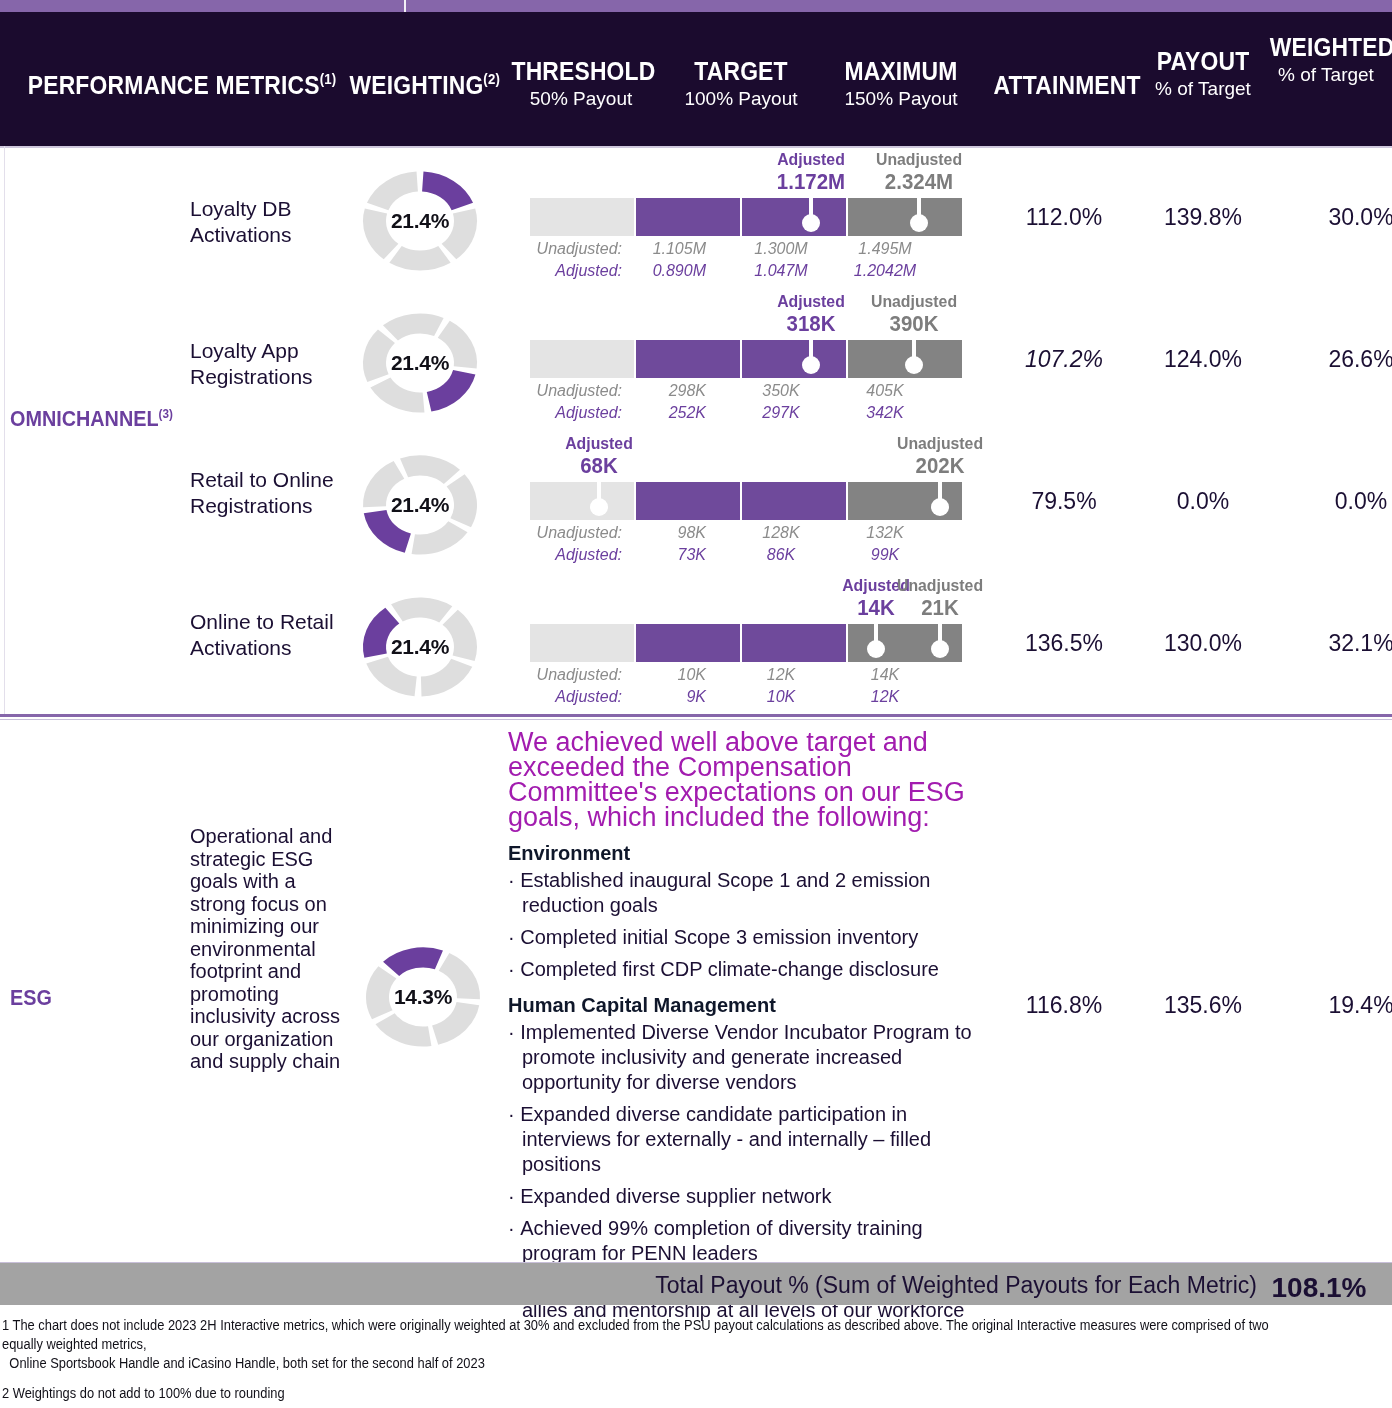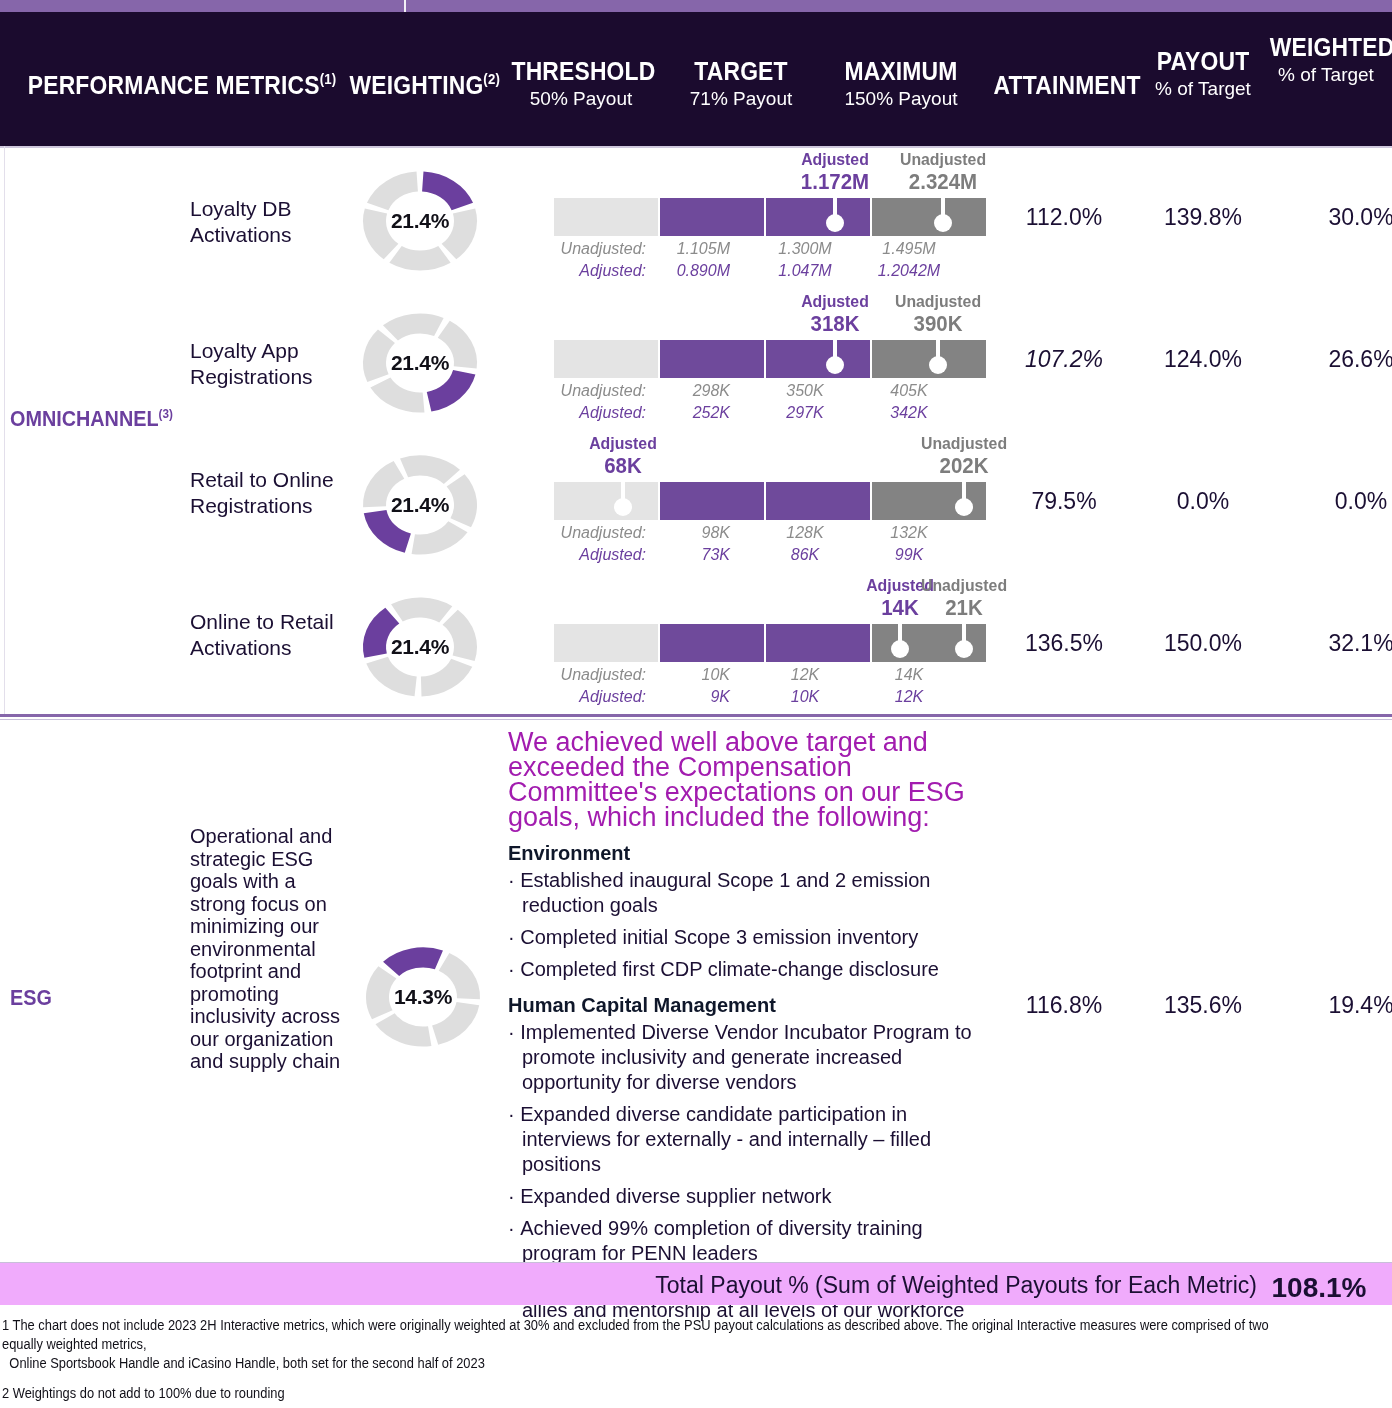--- a/index.html
+++ b/index.html
@@ -71,21 +71,21 @@
   
   .donut { position: absolute; left: 352px; top: 12px; width: 136px; height: 118px; }
   .donut svg { display: block; }
   .donut .pct {
     position: absolute; left: 0; top: 0; width: 136px; height: 118px;
     display: flex; align-items: center; justify-content: center;
     font-size: 21px; font-weight: 700; color: #111018; letter-spacing: -.3px;
   }
 
   
-  .bar-wrap { position: absolute; left: 530px; top: 0; width: 432px; height: 142px; margin-left: 24px; }
+  .bar-wrap { position: absolute; left: 530px; top: 0; width: 432px; height: 142px; }
   .bar { position: absolute; left: 0; top: 48px; width: 432px; height: 38px; }
   .seg { position: absolute; top: 0; height: 38px; }
   .seg.s1 { left: 0;     width: 104px; background: #e4e4e4; }
   .seg.s2 { left: 106px; width: 104px; background: #6f4a9b; }
   .seg.s3 { left: 212px; width: 104px; background: #6f4a9b; }
   .seg.s4 { left: 318px; width: 114px; background: #838383; }
 
   
   .marker { position: absolute; top: 0; width: 22px; height: 38px; }
   .marker .stick {
@@ -154,21 +154,21 @@
   #esg-body li {
     font-size: 20px; line-height: 25px; color: #1b0f33;
     padding-left: 14px; text-indent: -14px; margin-bottom: 7px;
   }
   #esg-body li::before { content: "\00B7\00A0"; }
   .esg-num { position: absolute; top: 272px; font-size: 23px; text-align: center; color: #1b0f33; }
 
   
   #total-band {
     position: absolute; left: 0; top: 1263px; width: 1392px; height: 42px;
-    background: #f0abfc;
+    background: #a3a3a3;
   }
   #total-label {
     position: absolute; right: 135px; top: 9px;
     font-size: 23px; color: #1b0f33; white-space: nowrap;
   }
   #total-value {
     position: absolute; right: 14px; top: 9px; width: 118px; text-align: center;
     font-size: 28px; font-weight: 700; color: #1b0f33;
   }
 
@@ -198,21 +198,21 @@
     </div>
     <div class="hcell" id="h-weighting">
       <div class="big"><span>WEIGHTING</span><span class="sup">(2)</span></div>
     </div>
     <div class="hcell" id="h-threshold">
       <div class="big">THRESHOLD</div>
       <div class="sub">50% Payout</div>
     </div>
     <div class="hcell" id="h-target">
       <div class="big">TARGET</div>
-      <div class="sub">71% Payout</div>
+      <div class="sub">100% Payout</div>
     </div>
     <div class="hcell" id="h-maximum">
       <div class="big">MAXIMUM</div>
       <div class="sub">150% Payout</div>
     </div>
     <div class="hcell" id="h-attain">
       <div class="big">ATTAINMENT</div>
     </div>
     <div class="hcell" id="h-payout">
       <div class="big">PAYOUT</div>
@@ -421,21 +421,21 @@
             <div class="lbl rowname r2">Adjusted:</div>
             <div class="lbl r1 c1">10K</div>
             <div class="lbl r2 c1">9K</div>
             <div class="lbl r1 c2">12K</div>
             <div class="lbl r2 c2">10K</div>
             <div class="lbl r1 c3">14K</div>
             <div class="lbl r2 c3">12K</div>
           </div>
         </div>
         <div class="numcell n-att" style="top: 54px;">136.5%</div>
-        <div class="numcell n-pay" style="top: 54px;">150.0%</div>
+        <div class="numcell n-pay" style="top: 54px;">130.0%</div>
         <div class="numcell n-wp" style="top: 54px;">32.1%</div>
       </div>
     </div>
 
   <div class="divider" id="div-mid-1"></div>
   <div class="divider" id="div-mid-2"></div>
 
   <div id="esg-block">
     <div id="esg-desc">Operational and strategic ESG goals with a strong focus on minimizing our environmental footprint and promoting inclusivity across our organization and supply chain</div>
 

